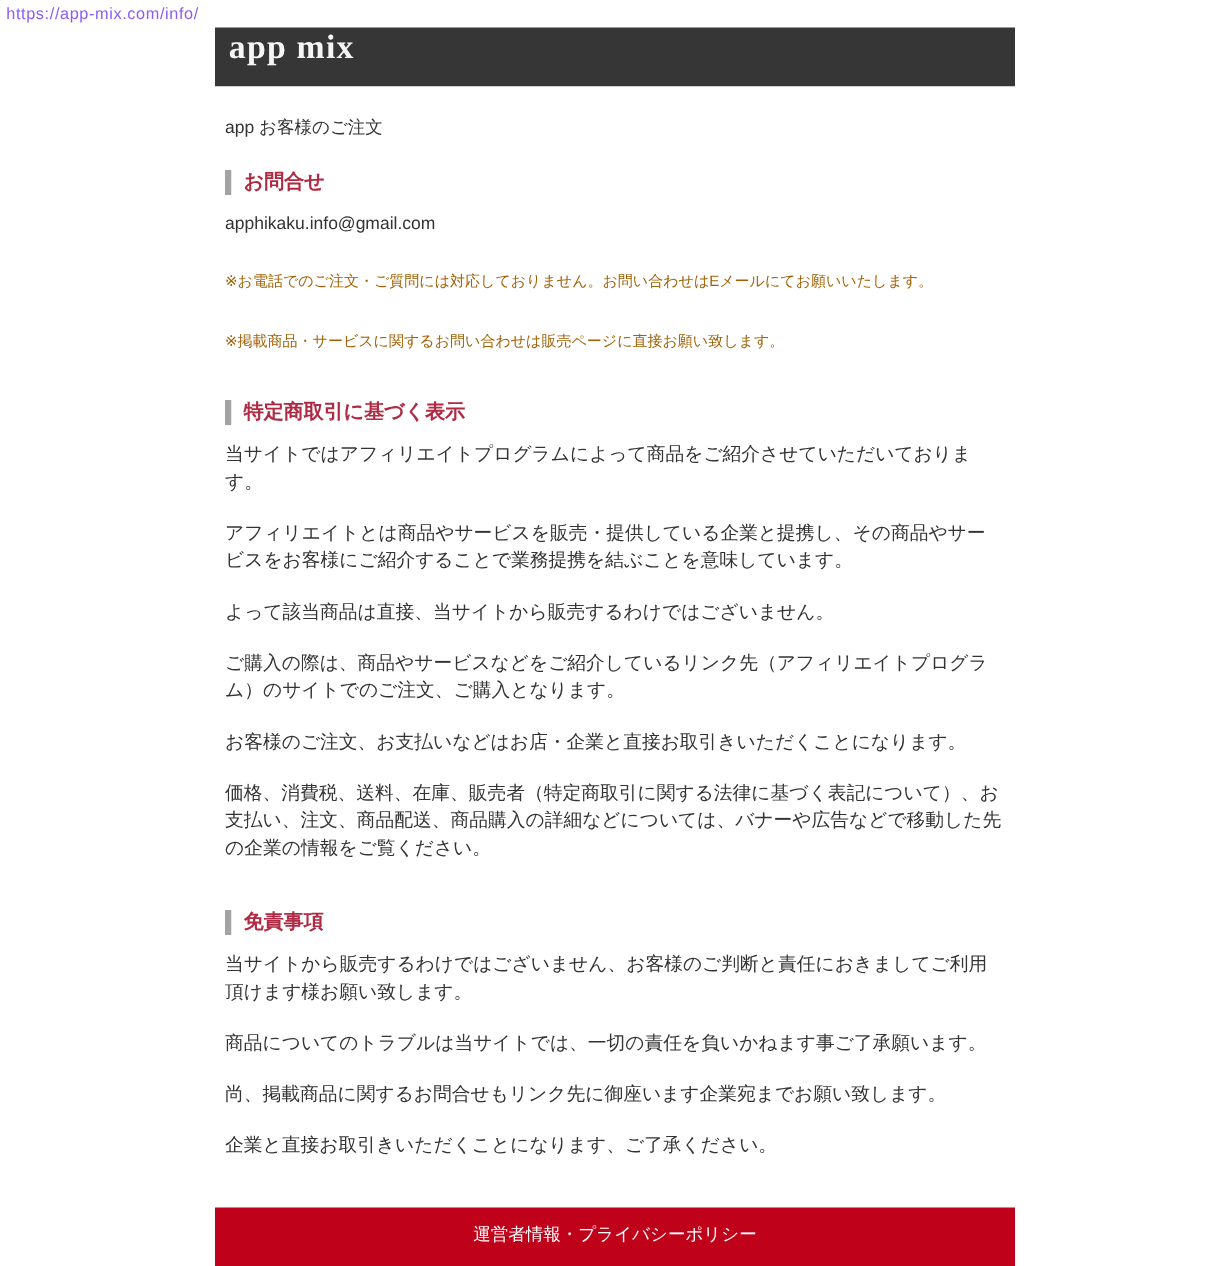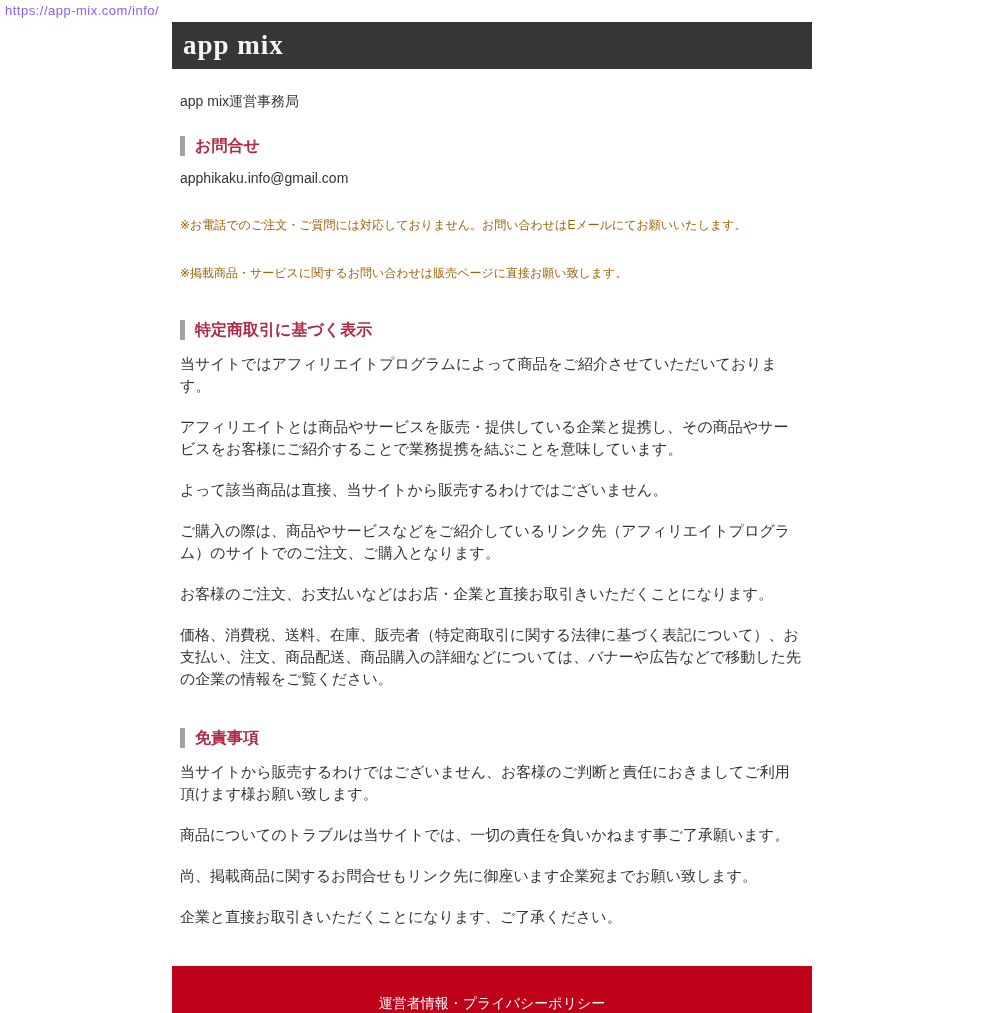--- a/index.html
+++ b/index.html
@@ -23,21 +23,20 @@
   .page-column {
     position: absolute;
     top: 22px;
     left: 172px;
     width: 640px;
   }
   .site-header {
     background: #363636;
     height: 47px;
     display: flex;
-    align-items: center;
     padding-left: 11px;
   }
   .site-title {
     font-family: "Liberation Serif", "DejaVu Serif", serif;
     font-weight: bold;
     font-size: 27px;
     color: #f5f5f5;
     letter-spacing: 1px;
     cursor: pointer;
   }
@@ -79,21 +78,21 @@
   }
   .site-footer {
     margin-top: 38px;
     background: #bf0119;
     height: 90px;
     text-align: center;
     color: #ffffff;
   }
   .footer-link {
     display: inline-block;
-    margin-top: 29px;
+    margin-top: 13px;
     font-size: 14px;
     color: #ffffff;
     text-decoration: none;
     cursor: pointer;
   }
   .footer-copyright {
     margin-top: 13px;
     font-size: 13px;
     color: #ffffff;
   }
@@ -104,21 +103,21 @@
 <div class="url-line">https://app-mix.com/info/</div>
 
 <div class="page-column">
 
   <div class="site-header">
     <span class="site-title">app mix</span>
   </div>
 
   <div class="content">
 
-    <p class="operator-line">app mix運営事務局</p>
+    <p class="operator-line">app お客様のご注文</p>
 
     <h2 class="section-title first">お問合せ</h2>
     <p class="email-line">apphikaku.info@gmail.com</p>
     <p class="note">※お電話でのご注文・ご質問には対応しておりません。お問い合わせはEメールにてお願いいたします。</p>
     <p class="note">※掲載商品・サービスに関するお問い合わせは販売ページに直接お願い致します。</p>
 
     <h2 class="section-title">特定商取引に基づく表示</h2>
     <p class="body-p lead">当サイトではアフィリエイトプログラムによって商品をご紹介させていただいております。</p>
     <p class="body-p">アフィリエイトとは商品やサービスを販売・提供している企業と提携し、その商品やサービスをお客様にご紹介することで業務提携を結ぶことを意味しています。</p>
     <p class="body-p">よって該当商品は直接、当サイトから販売するわけではございません。</p>

